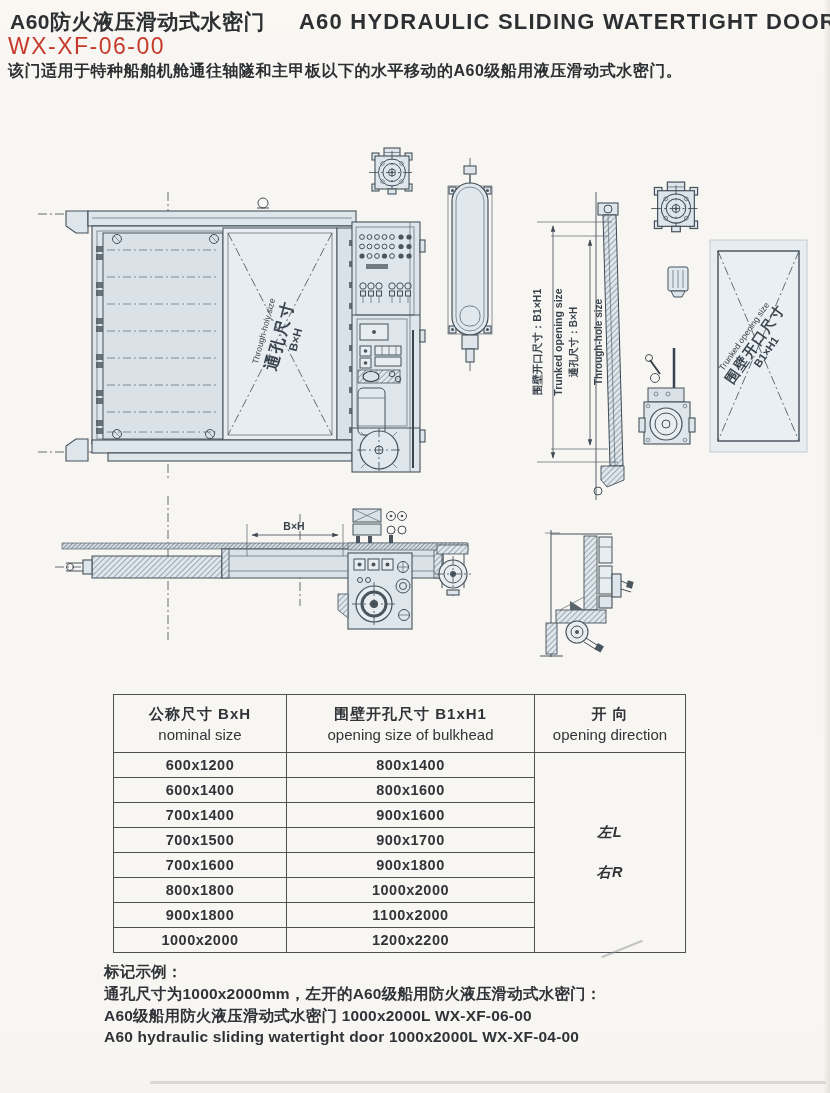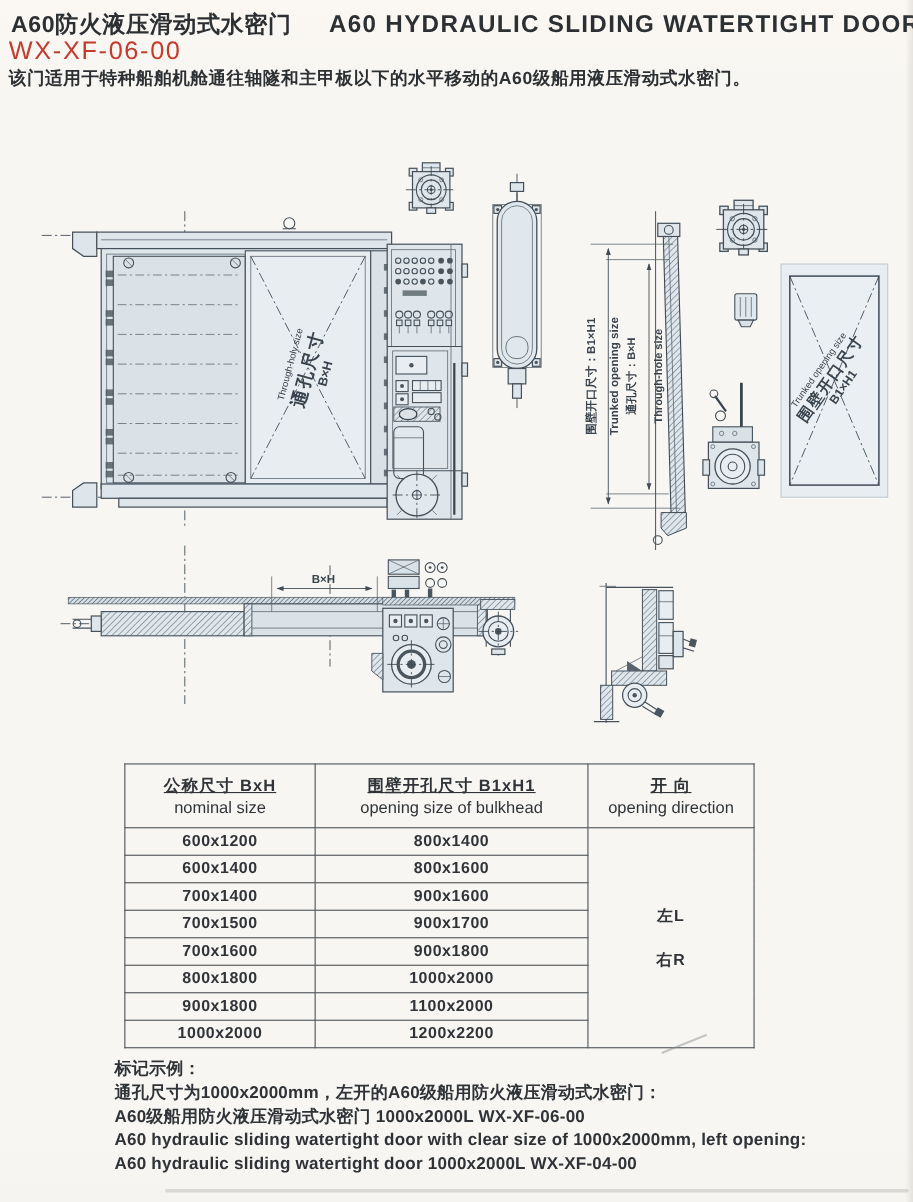--- a/index.html
+++ b/index.html
@@ -29,24 +29,24 @@
   .fillA2 { fill:#dae2e8; stroke:#45505a; stroke-width:1; }
   .fillB { fill:#e7edf1; stroke:#45505a; stroke-width:1; }
   .dark { fill:#4a555e; stroke:none; }
   text.lbl { fill:#39434d; font-family:"Liberation Sans", sans-serif; }
   
   .size-table { position:absolute; left:113px; top:694px; width:572px;
     border-collapse:collapse; table-layout:fixed; color:#303438; }
   .size-table th, .size-table td { border:1.4px solid #4c5156; text-align:center; vertical-align:middle; padding:0; }
   .size-table th { height:57px; font-weight:normal; }
   .size-table td { height:24px; font-size:14.5px; font-weight:600; letter-spacing:.5px;text-align:center; }
-  .th-zh { display:block; font-size:15px; font-weight:bold; letter-spacing:1px;text-decoration:underline; }
+  .th-zh { display:block; font-size:15px; font-weight:bold; letter-spacing:1px; }
   .th-en { display:block; font-size:15px; font-weight:normal; margin-top:2px; }
   .dir-cell { font-size:14.5px; font-weight:600; }
-  .dir-cell div { margin:21px 0; letter-spacing:1px; }
+  .dir-cell div { margin:21px 0; letter-spacing:1px;font-style:italic; }
   
   .notes { position:absolute; left:104px; top:961px; font-size:15.5px; line-height:21.8px;
     font-weight:600; color:#2f3337; letter-spacing:.2px; white-space:nowrap; }
   .notes div { height:21.8px; }
   
   .artifact-line { position:absolute; left:150px; top:1081px; width:676px; height:3px;
     background:rgba(185,182,178,.45); border-radius:2px; }
   .artifact-slash { position:absolute; left:600px; top:948px; width:44px; height:2px;
     background:rgba(130,135,140,.45); transform:rotate(-22deg); }
 </style>
@@ -502,20 +502,19 @@
           <td>1000x2000</td>
           <td>1200x2200</td>
         </tr>
     </tbody>
   </table>
 
   <div class="notes">
     <div>标记示例：</div>
     <div>通孔尺寸为1000x2000mm，左开的A60级船用防火液压滑动式水密门：</div>
     <div>A60级船用防火液压滑动式水密门  1000x2000L  WX-XF-06-00</div>
-    <div>A60 hydraulic sliding watertight door with clear size of 1000x2000mm, left opening:</div>
     <div>A60 hydraulic sliding watertight door 1000x2000L  WX-XF-04-00</div>
   </div>
 
   <div class="artifact-slash"></div>
   <div class="artifact-line"></div>
   <div class="edge-shadow"></div>
 </div>
 
 </body></html>

